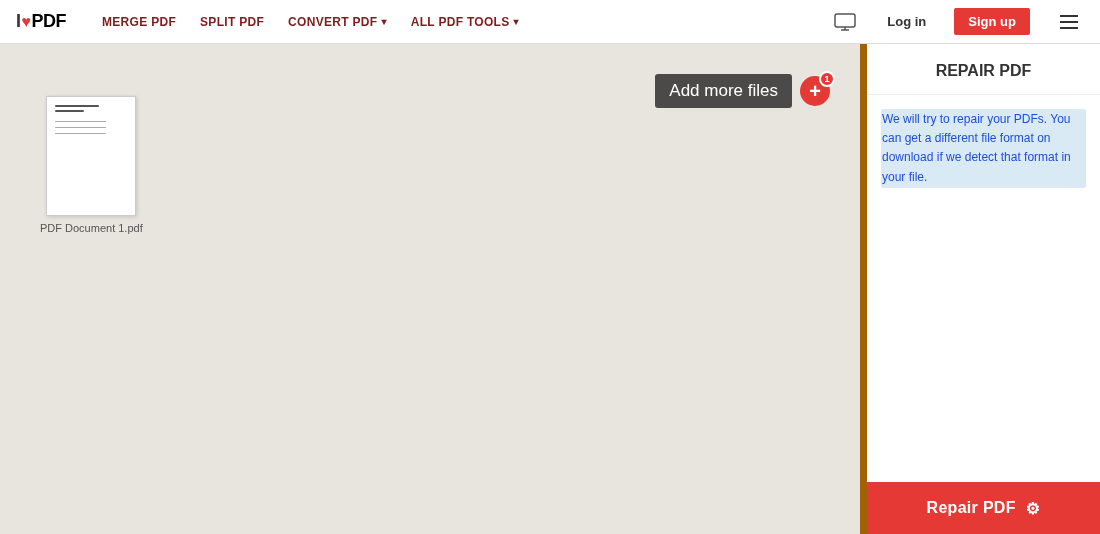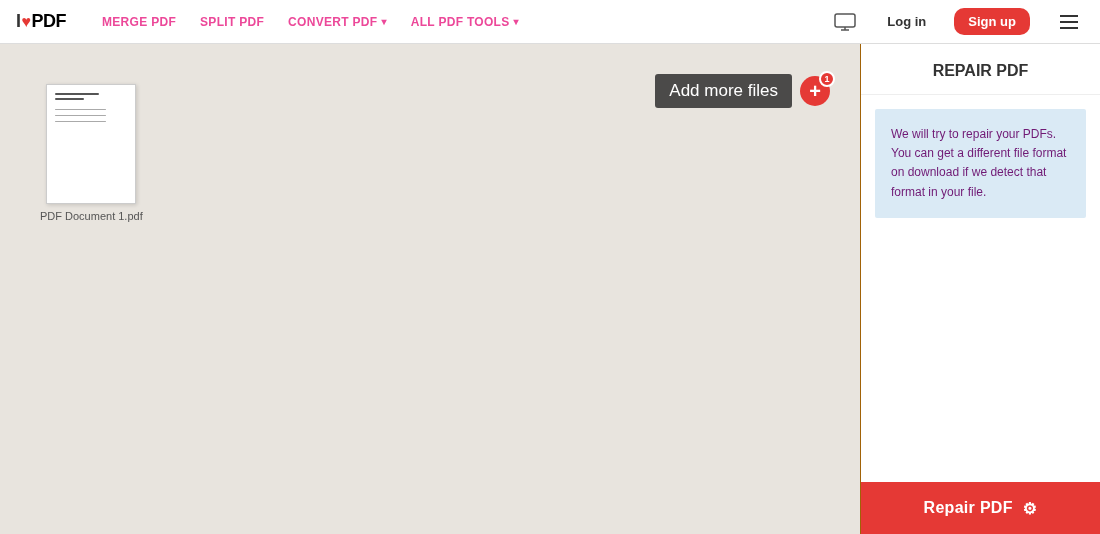--- a/index.html
+++ b/index.html
@@ -33,21 +33,21 @@
     .logo-pdf { color: #000000; }
     .nav {
       display: flex;
       align-items: center;
       gap: 0;
       flex: 1;
     }
     .nav-item {
       font-size: 12px;
       font-weight: 600;
-      color: #ec4899;
+      color: #7f1d1d;
       text-transform: uppercase;
       padding: 0 12px;
       height: 44px;
       display: flex;
       align-items: center;
       cursor: pointer;
       letter-spacing: 0.3px;
       white-space: nowrap;
     }
     .nav-item .arrow {
@@ -78,21 +78,21 @@
       padding: 4px 8px;
     }
     .btn-signup {
       font-size: 13px;
       font-weight: 600;
       color: #fff;
       background: #e53935;
       border: none;
       cursor: pointer;
       padding: 6px 14px;
-      border-radius: 10px;
+      border-radius: 2px;
     }
     .hamburger {
       width: 30px;
       height: 30px;
       display: flex;
       flex-direction: column;
       align-items: center;
       justify-content: center;
       gap: 4px;
       cursor: pointer;
@@ -173,21 +173,21 @@
       align-items: center;
       justify-content: center;
       font-weight: bold;
     }
 
     
     .pdf-thumbnail-container {
       display: flex;
       flex-direction: column;
       align-items: center;
-      margin-top: 10px;
+      margin-top: 22px;
       margin-left: 20px;
     }
     .pdf-thumbnail {
       width: 90px;
       height: 120px;
       background: #fff;
       border: 1px solid #ccc;
       box-shadow: 1px 1px 4px rgba(0,0,0,0.15);
       position: relative;
       display: flex;
@@ -212,39 +212,39 @@
       font-size: 11px;
       color: #555;
       margin-top: 6px;
       text-align: center;
     }
 
     
     .sidebar {
       width: 240px;
       background: #fff;
-      border-left: 1px solid #a16207;
+      border-left: 7px solid #a16207;
       display: flex;
       flex-direction: column;
     }
     .sidebar-title {
       text-align: center;
       font-size: 16px;
       font-weight: bold;
       color: #333;
       padding: 18px 0 14px;
       border-bottom: 1px solid #eee;
     }
     .sidebar-info {
       background: #daeaf5;
       margin: 14px;
-      padding: 16px;
+      padding: 1px;
       border-radius: 2px;
       font-size: 12px;
-      color: #701a75;
+      color: #1d4ed8;
       line-height: 1.6;
     }
     .sidebar-spacer { flex: 1; }
     .repair-btn {
       margin: 0;
       background: #e53935;
       color: #fff;
       font-size: 16px;
       font-weight: bold;
       border: none;

